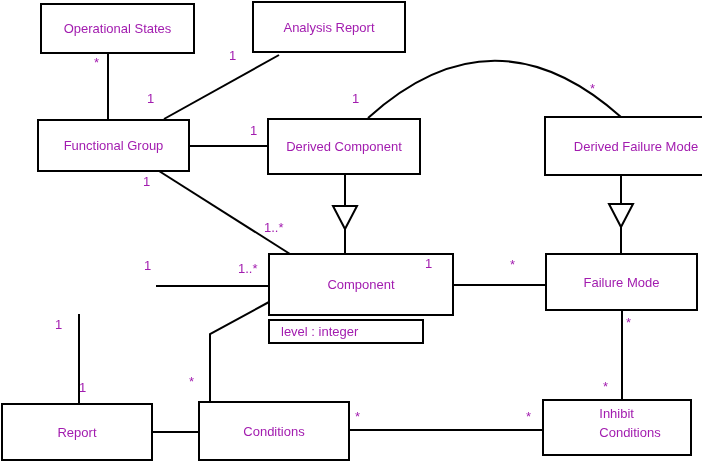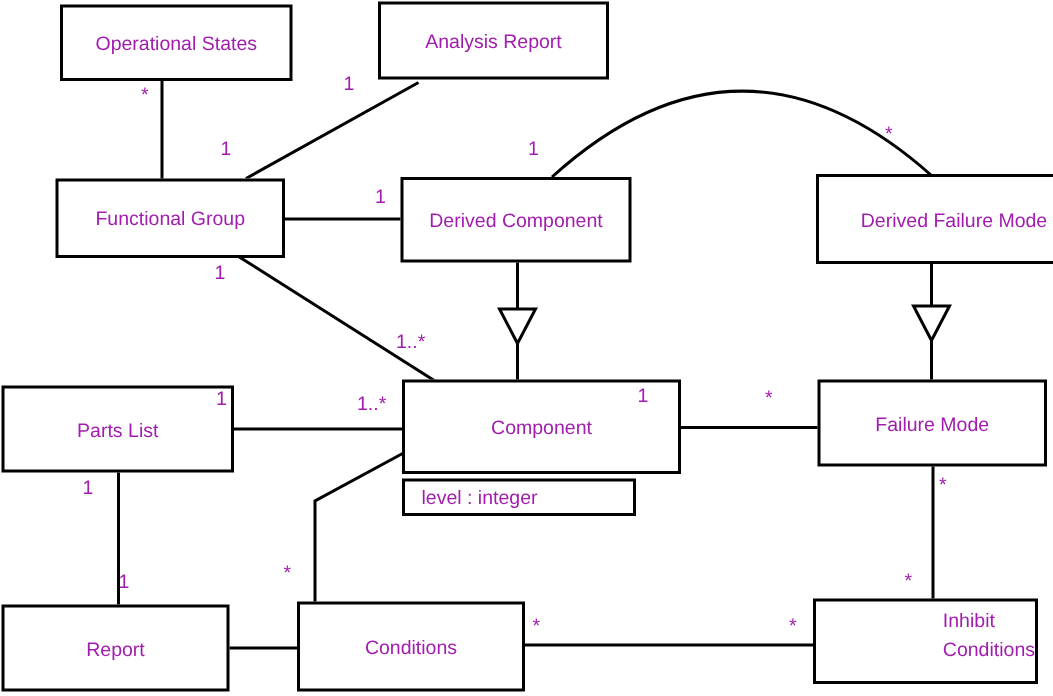--- a/index.html
+++ b/index.html
@@ -9,21 +9,21 @@
     overflow:hidden;
   }
   .wires{position:absolute;left:0;top:0;width:702px;height:464px;}
   .cls{
     position:absolute;box-sizing:border-box;border:2px solid #000;background:#fff;
     display:flex;align-items:center;justify-content:center;text-align:center;
     line-height:15px;
   }
   .cls.attr{justify-content:flex-start;text-align:left;padding-left:11px;}
   .cls.two-line{
-    align-items:flex-start;justify-content:flex-end;text-align:left;
+    align-items:flex-start;justify-content:center;text-align:left;
     padding:3px 0 0 26px;white-space:pre-line;line-height:19px;
   }
   .mult{position:absolute;font-size:13px;line-height:13px;}
 </style>
 </head>
 <body>
 
 <div class="canvas">
 
   <svg class="wires" viewBox="0 0 702 464">
@@ -69,23 +69,20 @@
   </div>
   <div class="cls" style="left:37px;top:119px;width:153px;height:53px">
     <span>Functional Group</span>
   </div>
   <div class="cls" style="left:267px;top:118px;width:154px;height:57px">
     <span>Derived Component</span>
   </div>
   <div class="cls" style="left:544px;top:116px;width:184px;height:60px">
     <span>Derived Failure Mode</span>
   </div>
-  <div class="cls" style="left:1px;top:257px;width:155px;height:58px">
-    <span>Parts List</span>
-  </div>
   <div class="cls" style="left:268px;top:253px;width:186px;height:63px">
     <span>Component</span>
   </div>
   <div class="cls attr" style="left:268px;top:319px;width:156px;height:25px">
     <span>level : integer</span>
   </div>
   <div class="cls" style="left:545px;top:253px;width:153px;height:58px">
     <span>Failure Mode</span>
   </div>
   <div class="cls" style="left:1px;top:403px;width:152px;height:58px">

